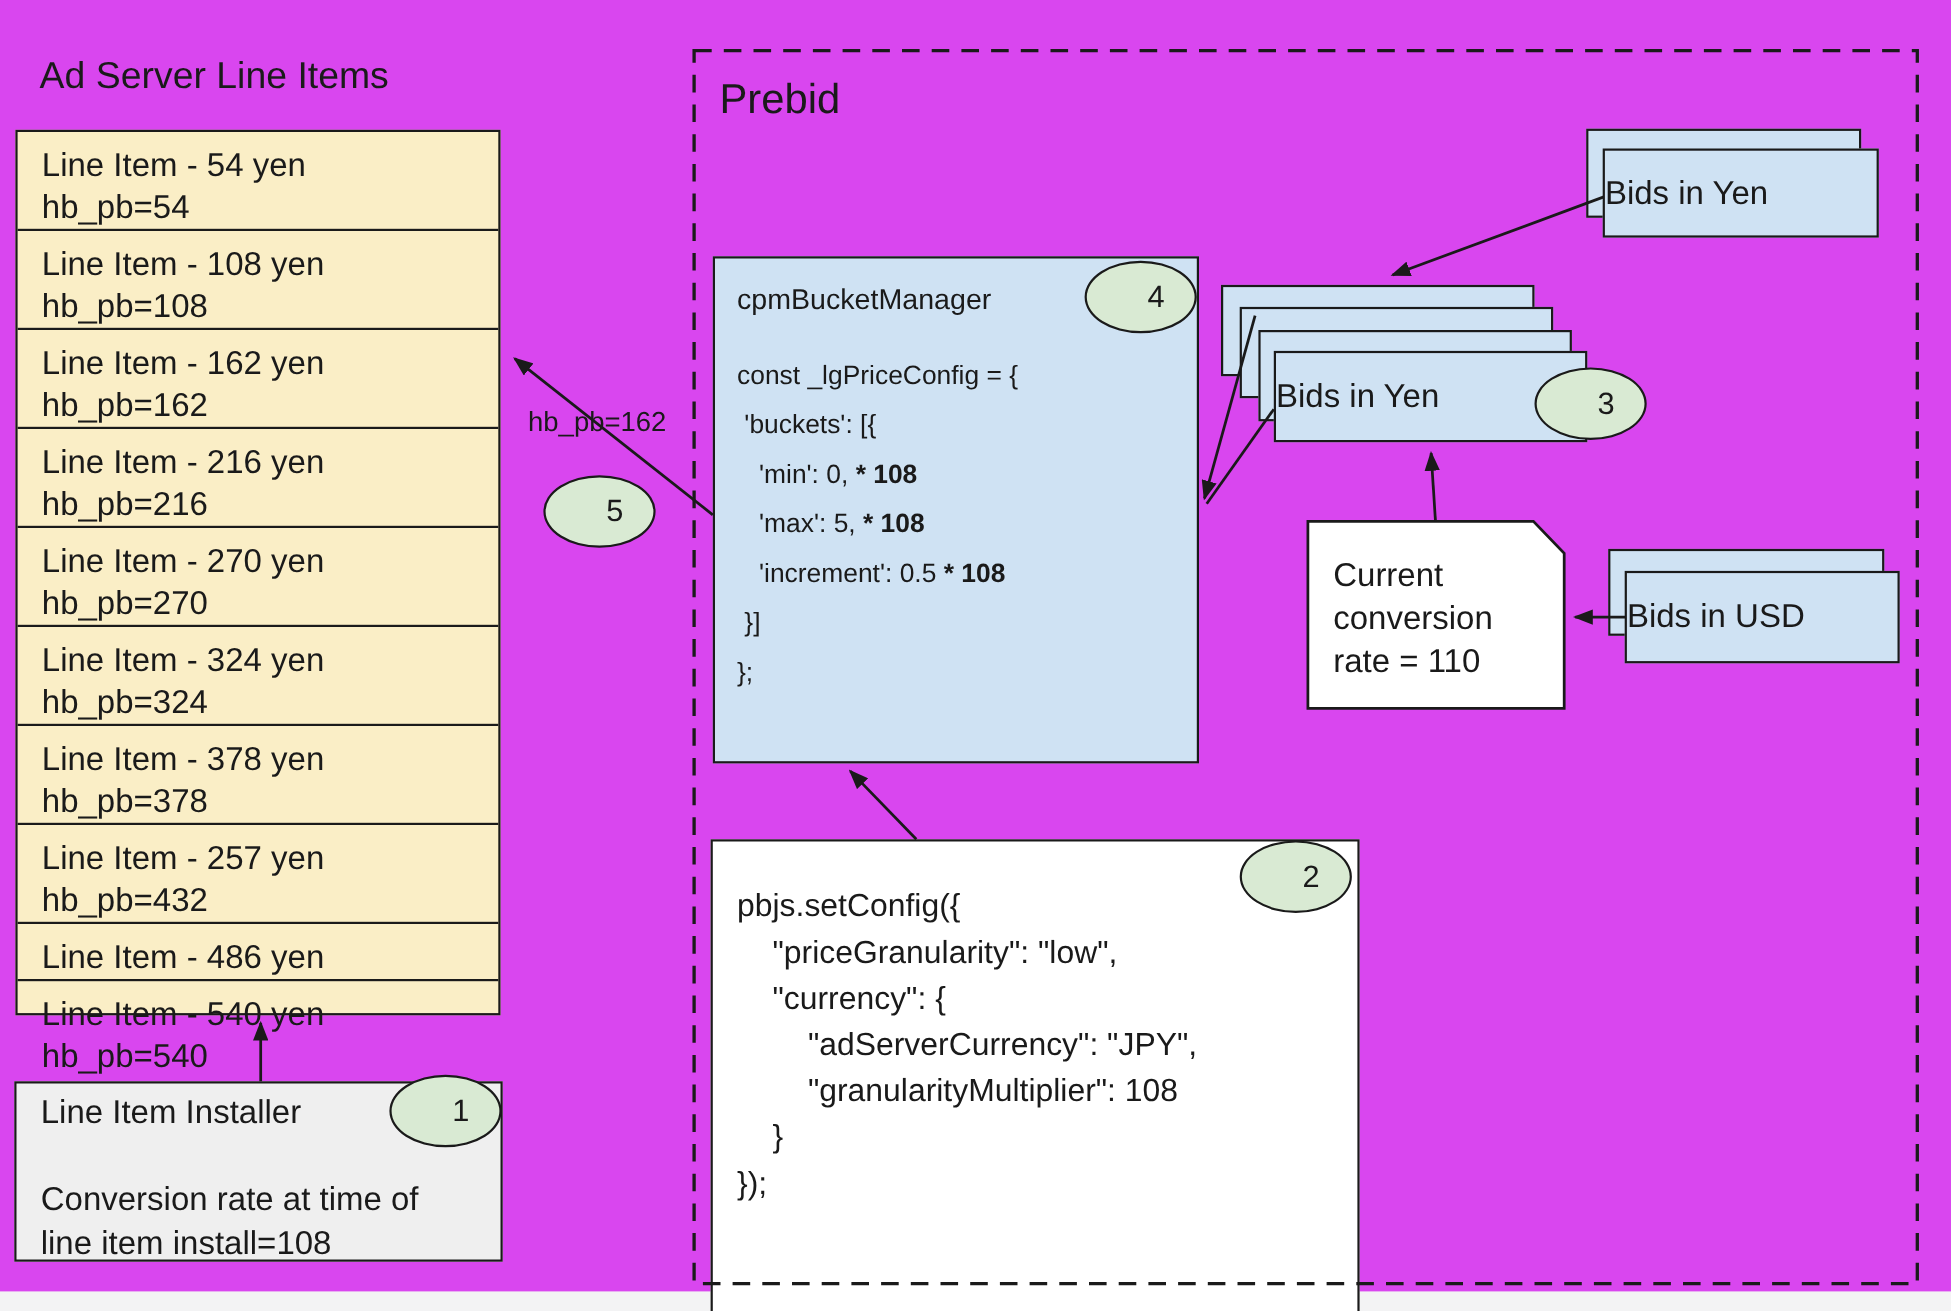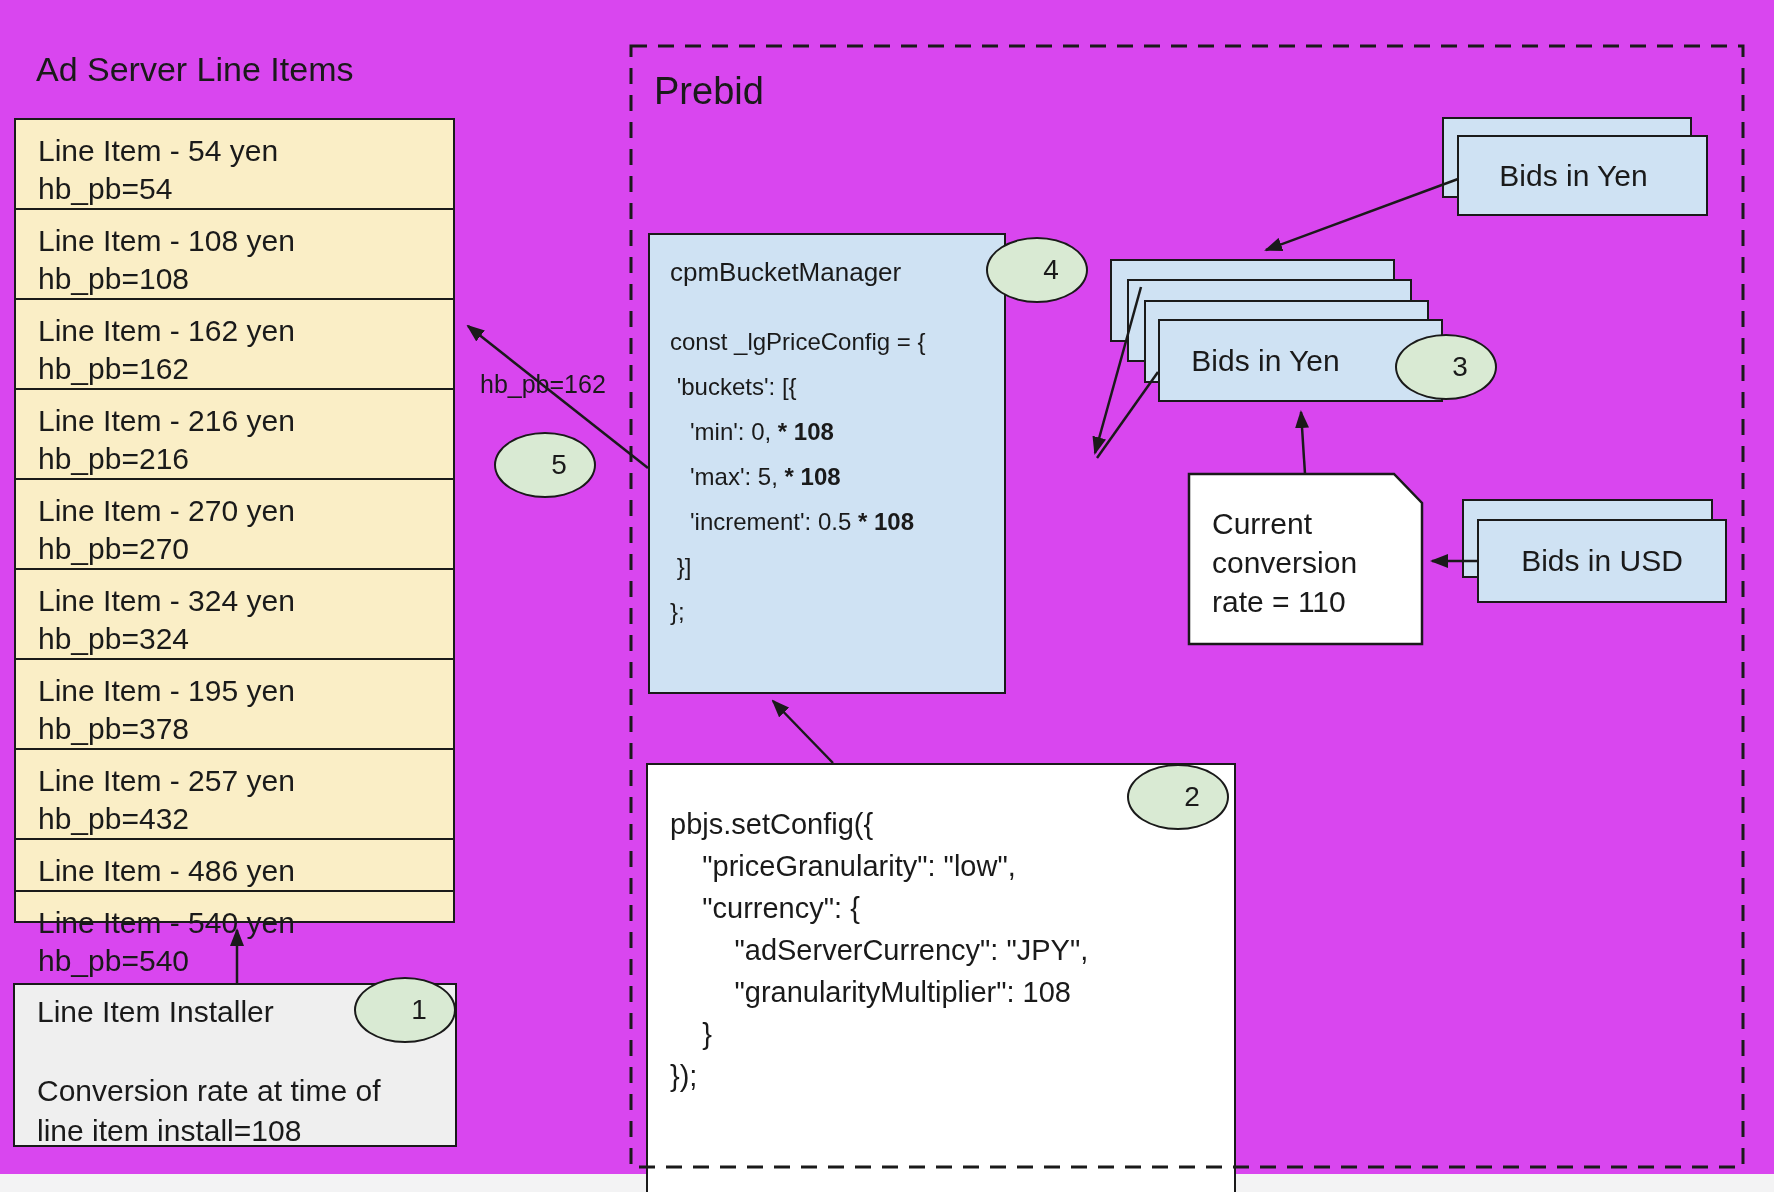--- a/index.html
+++ b/index.html
@@ -26,39 +26,39 @@
   
   .installer{
     left:13px; top:983px; width:444px; height:164px;
     background:var(--gray); border:2.5px solid var(--ink); box-sizing:border-box; z-index:1;
   }
   .installer-title{position:absolute; left:22px; top:10px; font-size:30px;}
   .installer-note{position:absolute; left:22px; top:86px; font-size:30px; line-height:40px;}
   
   
   .bucket-box{
-    left:648px; top:233px; width:358px; height:461px;
+    left:648px; top:233px; width:442px; height:461px;
     background:var(--blue); border:2.5px solid var(--ink); box-sizing:border-box; z-index:1;
   }
   .bucket-label{position:absolute; left:20px; top:22px; font-size:26px;}
   .bucket-code{position:absolute; left:20px; top:84px;
     font-family:Liberation Sans, sans-serif; font-size:24px; line-height:45px;}
   .bucket-code .code-line{white-space:pre;}
   .bucket-code .bold{font-weight:bold;}
   
   .setconfig-box{
     left:646px; top:763px; width:590px; height:478px;
     background:#fff; border:2.5px solid var(--ink); box-sizing:border-box; z-index:1;
   }
   .setconfig-code{position:absolute; left:22px; top:38px; font-size:29px; line-height:42px;}
   .setconfig-code .cfg-line{white-space:pre;}
   
   .card{
     background:var(--blue); border:2px solid var(--ink); box-sizing:border-box;
-    display:flex; align-items:center; justify-content:center;
+    display:flex; align-items:center; justify-content:flex-start;
     font-size:30px; z-index:1;
   }
   
   .note-text{left:1212px; top:504px; font-size:30px; line-height:39px; z-index:3;}
   
   .flow-label{left:480px; top:370px; font-size:25px; z-index:3;}
   
   .badge{
     width:102px; height:66px; border-radius:50%;
     background:var(--green); border:2.5px solid var(--ink); box-sizing:border-box;
@@ -97,21 +97,21 @@
       </div>
       <div class="li-row">
         <div>Line Item - 270 yen</div>
         <div>hb_pb=270</div>
       </div>
       <div class="li-row">
         <div>Line Item - 324 yen</div>
         <div>hb_pb=324</div>
       </div>
       <div class="li-row">
-        <div>Line Item - 195 yen</div>
+        <div>Line Item - 378 yen</div>
         <div>hb_pb=378</div>
       </div>
       <div class="li-row">
         <div>Line Item - 257 yen</div>
         <div>hb_pb=432</div>
       </div>
       <div class="li-row">
         <div>Line Item - 486 yen</div>
       </div>
       <div class="li-row">

